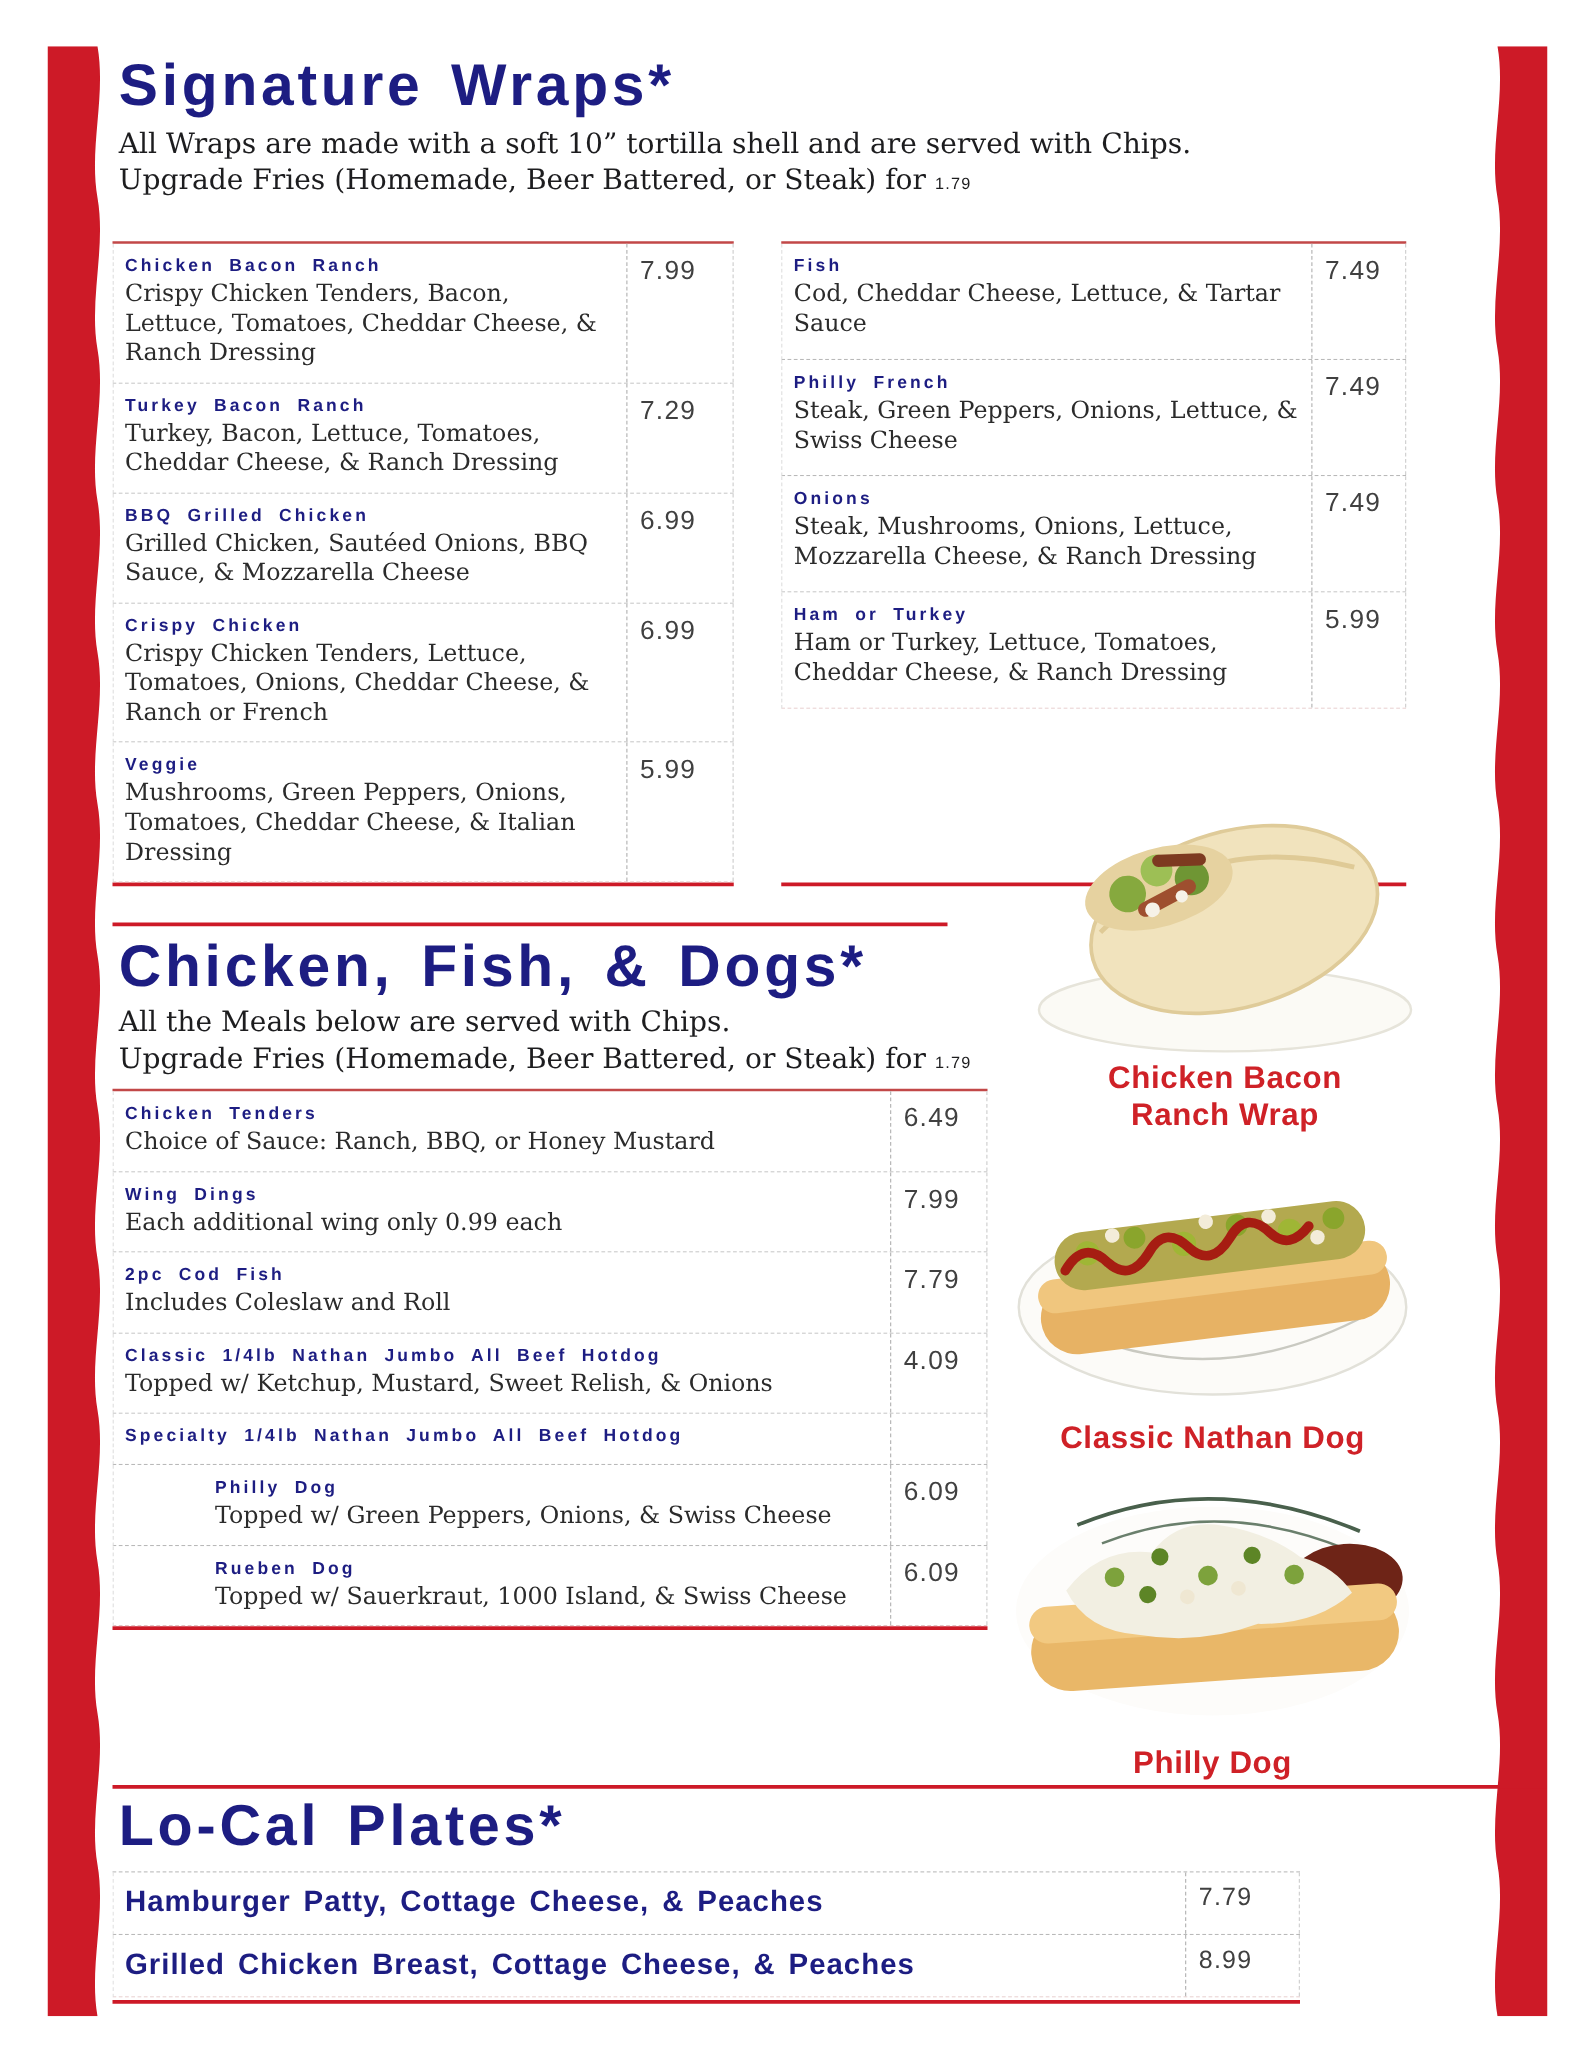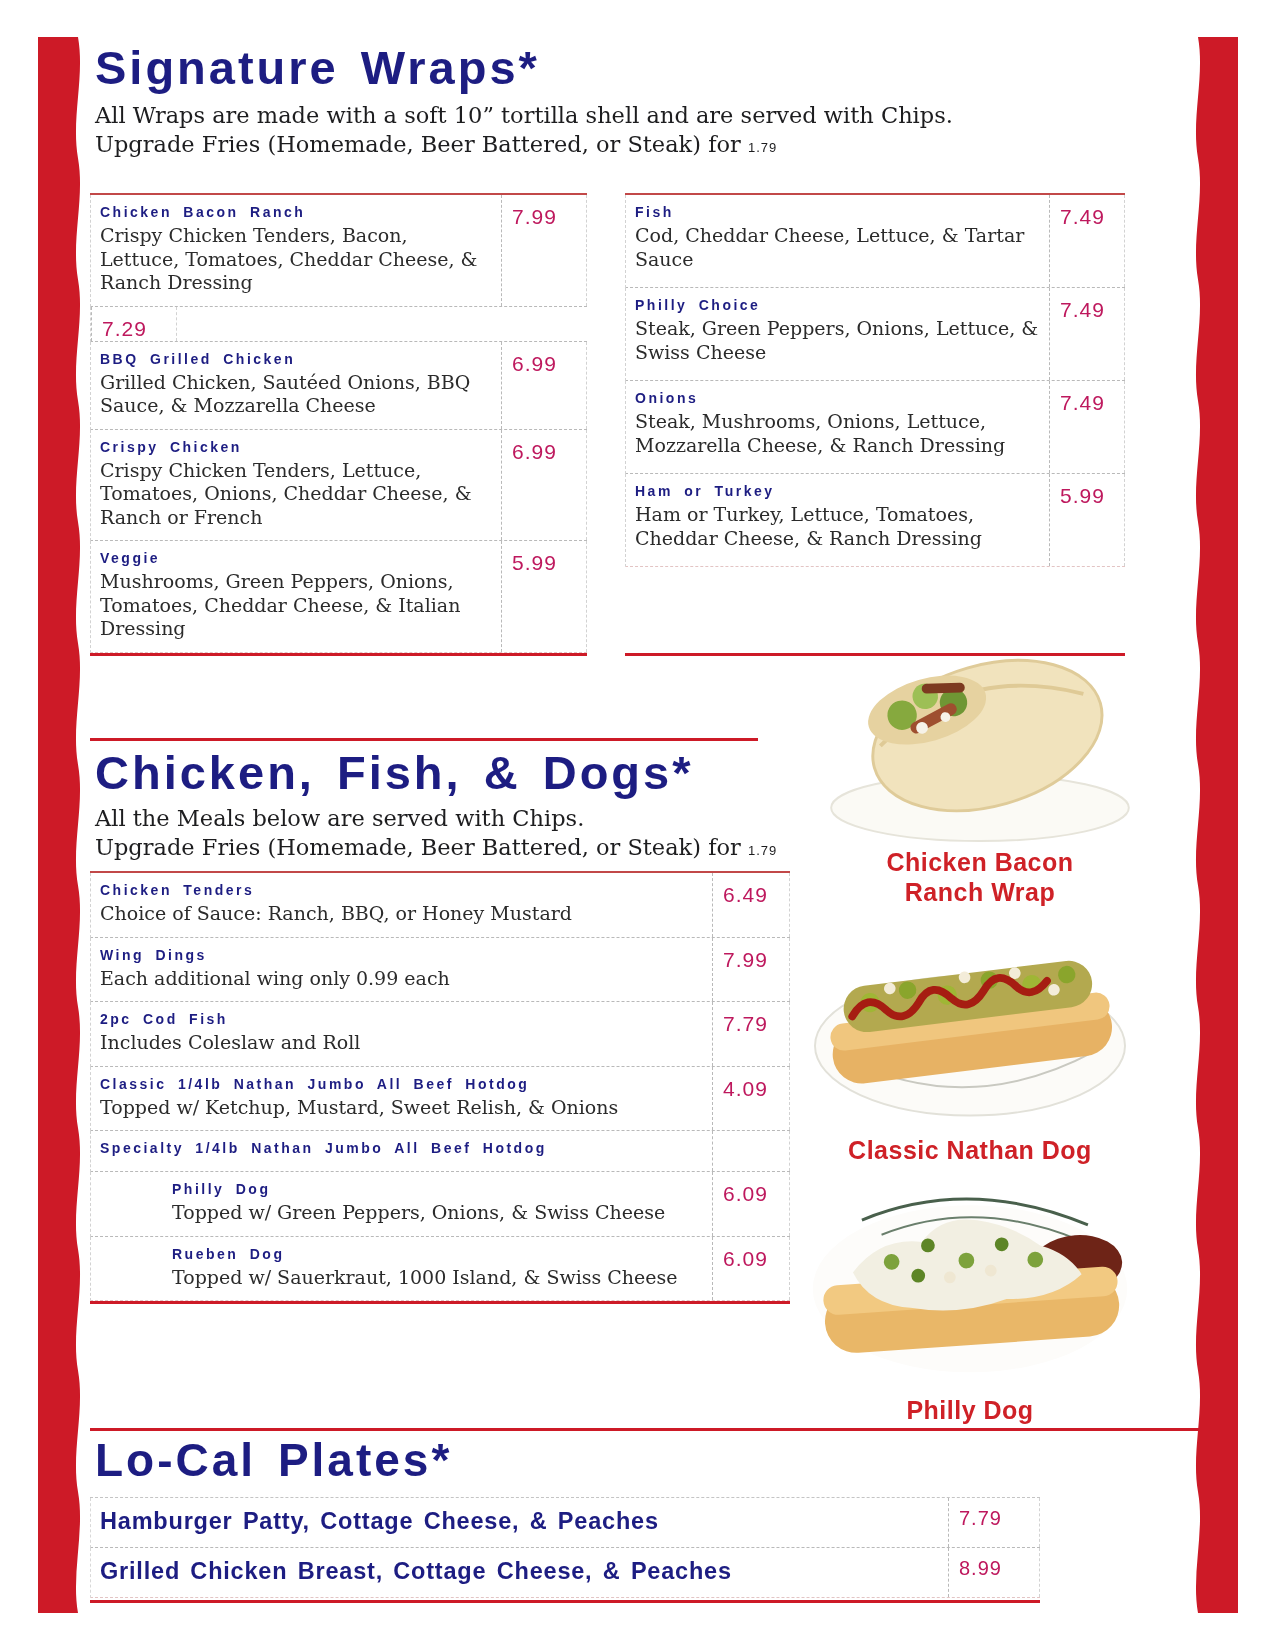--- a/index.html
+++ b/index.html
@@ -25,21 +25,21 @@
 
   .redrule{background:#cd1a27;height:3px;border:0;margin:0;}
 
   
   .menu-table{border-top:2px solid #c24848;border-bottom:3px solid #cd1a27;}
   .mrow{display:flex;align-items:stretch;border-bottom:1px dashed #b9b9b9;border-left:1px dashed #d2d2d2;}
   .mrow:last-child{border-bottom:1px dashed #e3c4c4;}
   .mcell{flex:1;padding:9px 10px 11px 9px;}
   .mprice{
     width:72px;flex:0 0 auto;border-left:1px dashed #b9b9b9;border-right:1px dashed #d2d2d2;
-    padding:10px 2px 0 10px;font-size:21px;letter-spacing:1px;color:#be185d;
+    padding:10px 2px 0 10px;font-size:21px;letter-spacing:1px;color:#404040;
   }
   .iname{
     font-weight:bold;color:#1d1d82;font-size:14px;letter-spacing:2.5px;word-spacing:5px;margin-bottom:4px;
   }
   .idesc{font-family:"DejaVu Serif",serif;font-size:19px;color:#2b2b2b;line-height:1.24;}
 
   
   .sec1{position:absolute;left:95px;top:42px;width:1085px;}
   .wrap-tables{position:absolute;left:90px;top:193px;display:flex;gap:38px;}
   .wtable-left{width:497px;}
@@ -109,20 +109,24 @@
 
     <div class="menu-table wtable-left">
       <div class="mrow">
         <div class="mcell">
           <div class="iname">Chicken Bacon Ranch</div>
           <div class="idesc">Crispy Chicken Tenders, Bacon, Lettuce, Tomatoes, Cheddar Cheese, &amp; Ranch Dressing</div>
         </div>
         <div class="mprice">7.99</div>
       </div>
       <div class="mrow">
+        <div class="mcell">
+          <div class="iname">Turkey Bacon Ranch</div>
+          <div class="idesc">Turkey, Bacon, Lettuce, Tomatoes, Cheddar Cheese, &amp; Ranch Dressing</div>
+        </div>
         <div class="mprice">7.29</div>
       </div>
       <div class="mrow">
         <div class="mcell">
           <div class="iname">BBQ Grilled Chicken</div>
           <div class="idesc">Grilled Chicken, Sautéed Onions, BBQ Sauce, &amp; Mozzarella Cheese</div>
         </div>
         <div class="mprice">6.99</div>
       </div>
       <div class="mrow">
@@ -144,21 +148,21 @@
     <div class="menu-table wtable-right">
       <div class="mrow">
         <div class="mcell">
           <div class="iname">Fish</div>
           <div class="idesc">Cod, Cheddar Cheese, Lettuce, &amp; Tartar Sauce</div>
         </div>
         <div class="mprice">7.49</div>
       </div>
       <div class="mrow">
         <div class="mcell">
-          <div class="iname">Philly Choice</div>
+          <div class="iname">Philly French</div>
           <div class="idesc">Steak, Green Peppers, Onions, Lettuce, &amp; Swiss Cheese</div>
         </div>
         <div class="mprice">7.49</div>
       </div>
       <div class="mrow">
         <div class="mcell">
           <div class="iname">Onions</div>
           <div class="idesc">Steak, Mushrooms, Onions, Lettuce, Mozzarella Cheese, &amp; Ranch Dressing</div>
         </div>
         <div class="mprice">7.49</div>

